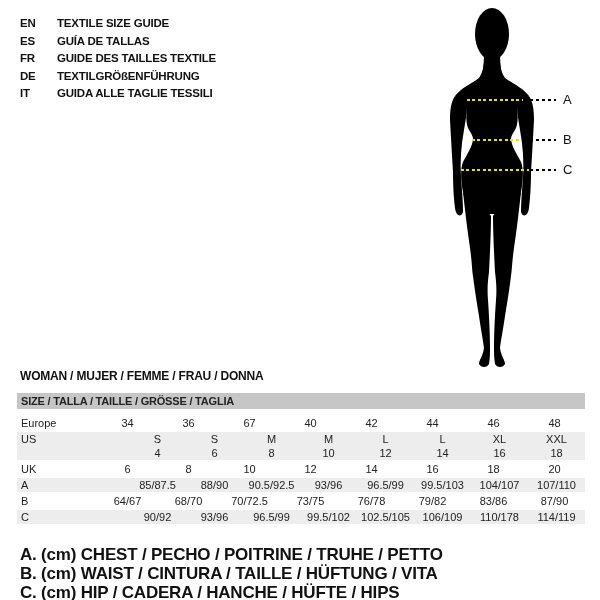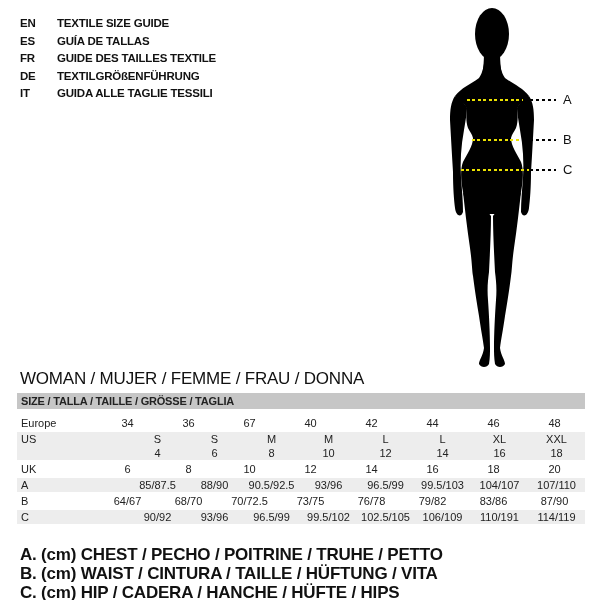--- a/index.html
+++ b/index.html
@@ -25,21 +25,21 @@
   .yline.line-c { left:461px; top:169px; width:68px; }
   .bline.line-a { top:99px; }
   .bline.line-b { top:139px; }
   .bline.line-c { top:169px; }
   .mlabel { position:absolute; left:563px; font-size:13px; line-height:14px; color:#111; }
   .mlabel.label-a { top:93px; }
   .mlabel.label-b { top:133px; }
   .mlabel.label-c { top:163px; }
 
   
-  .sec-title { position:absolute; left:20px; top:369px; font-size:17px; font-weight:normal; letter-spacing:-0.2px; white-space:nowrap; }
+  .sec-title { position:absolute; left:20px; top:369px; font-size:12px; font-weight:bold; letter-spacing:-0.2px; white-space:nowrap; }
 
   
   .table { position:absolute; left:17px; top:393px; width:568px; font-size:11px; }
   .thead { height:16px; line-height:16px; background:var(--header-bg,#c6c6c6); padding-left:4px; font-weight:bold; letter-spacing:-0.2px; color:#222; margin-bottom:7px; }
   .trow { display:flex; margin-bottom:2px; color:#222; }
   .trow.shaded { background:var(--shaded-bg,#ededed);gap:32px; }
   .tlabel { width:80px; padding-left:4px; line-height:14px; }
   .tvals { flex:1; display:flex; flex-direction:column; }
   .tline { display:flex; height:14px; line-height:14px; }
   .tcell { flex:1; text-align:center; }
@@ -208,21 +208,21 @@
         <div class="trow shaded">
           <div class="tlabel">C</div>
           <div class="tvals">
             <div class="tline">
               <div class="tcell">90/92</div>
               <div class="tcell">93/96</div>
               <div class="tcell">96.5/99</div>
               <div class="tcell">99.5/102</div>
               <div class="tcell">102.5/105</div>
               <div class="tcell">106/109</div>
-              <div class="tcell">110/191</div>
+              <div class="tcell">110/178</div>
               <div class="tcell">114/119</div>
             </div>
           </div>
         </div>
       </div>
   </div>
 
   <div class="legend">
       <div class="legend-line">A. (cm) CHEST / PECHO / POITRINE / TRUHE / PETTO</div>
       <div class="legend-line">B. (cm) WAIST / CINTURA / TAILLE / HÜFTUNG / VITA</div>

